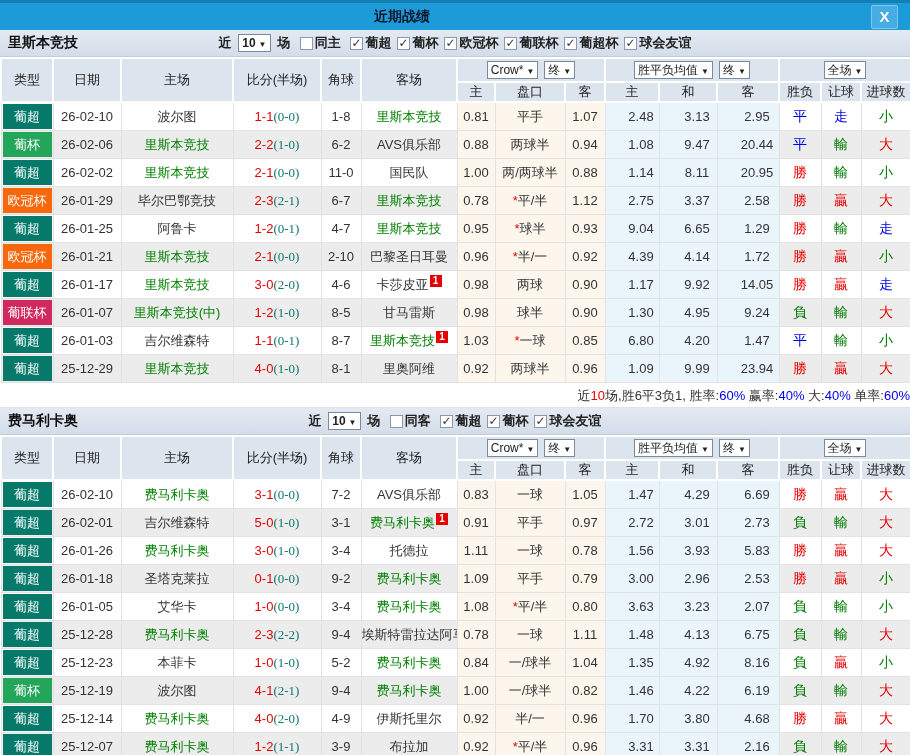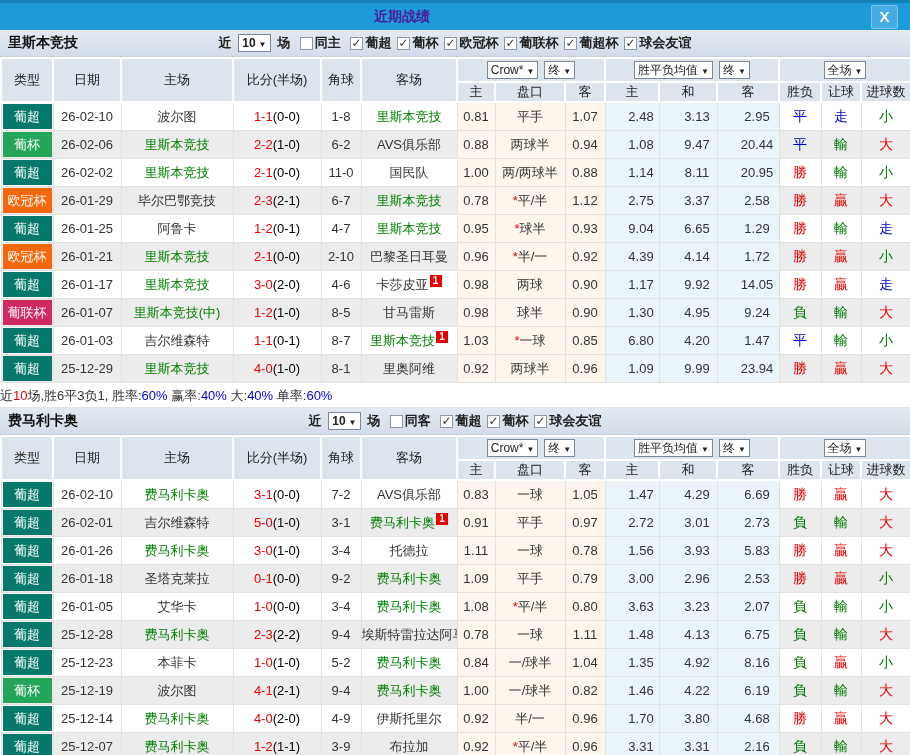--- a/index.html
+++ b/index.html
@@ -3,21 +3,21 @@
 <meta charset="utf-8">
 <style>
   * { box-sizing: border-box; margin: 0; padding: 0; }
   html,body { width:910px; height:755px; overflow:hidden; background:#fff;
     font-family:"Liberation Sans","DejaVu Sans",sans-serif; }
   .app { width:910px; height:755px; background:#fff; position:relative; }
 
   
   .titlebar { height:30px; background:#1d9bd9; border-top:3px solid #1380b4;
     position:relative; display:flex; align-items:center; justify-content:center; }
-  .titlebar .title { color:#4c1d95; font-weight:bold; font-size:14px; margin-right:4px; }
+  .titlebar .title { color:#0f172a; font-weight:bold; font-size:14px; margin-right:4px; }
   .radio-opt { display:inline-flex; align-items:center; color:#fff; font-size:13px;
     margin-right:10px; cursor:pointer;margin-top:40px; }
   .radio { width:12px; height:12px; border-radius:50%; background:#fff;
     border:1px solid #bcd; display:inline-block; margin-right:3px; position:relative; }
   .radio.sel::after { content:""; position:absolute; left:2px; top:2px; width:6px;
     height:6px; border-radius:50%; background:#444; }
   .close-btn { position:absolute; right:12px; top:2px; width:27px; height:24px;
     background:#47abe4; border:1px solid #7ec6ef; border-radius:2px; color:#fff;
     font-weight:bold; font-size:15px; text-align:center; line-height:22px; cursor:pointer; }
 
@@ -44,31 +44,31 @@
   thead tr.h2 th { height:18px; font-size:13px; }
   tbody td { border:1px solid #e2e2e2; text-align:center; height:28px;
     color:#333; overflow:hidden; white-space:nowrap; }
   tbody tr:nth-child(even) td { background:#ececec; }
   tbody td.cream { background:#fcf6ec !important; }
   tbody td.blue  { background:#eaf4fb !important;padding-left:18px; }
   td.c-type { padding:1px; }
   .type-chip { height:100%; line-height:25px; color:#fff; font-size:13px; }
   .hl { color:#008000; }
   .score-main { color:#e60000; }
-  .score-half { color:#000000; }
+  .score-half { color:#0f766e;font-family:Liberation Serif, serif; }
   .star { color:#e60000; }
   .badge { display:inline-block; background:#e60000; color:#fff; font-size:10px;
     font-weight:bold; width:12px; height:12px; line-height:12px; text-align:center;
     vertical-align:super; margin-left:1px; }
   .t-red   { color:#e60000; font-size:14px; }
   .t-green { color:#007a00; font-size:14px; }
   .t-blue  { color:#0000e6; font-size:14px; }
 
   
-  .summary { height:25px; line-height:25px; text-align:left; font-size:13px;
+  .summary { height:25px; line-height:25px; text-align:right; font-size:13px;
     background:#fff; border-bottom:1px solid #e2e2e2; color:#333; }
   .sm-red { color:#e60000; } .sm-blue { color:#0000e6; } .sm-black { color:#333; }
 </style>
 </head>
 <body>
 
 <div class="app">
 
   <div class="titlebar">
     <span class="title">近期战绩</span>

